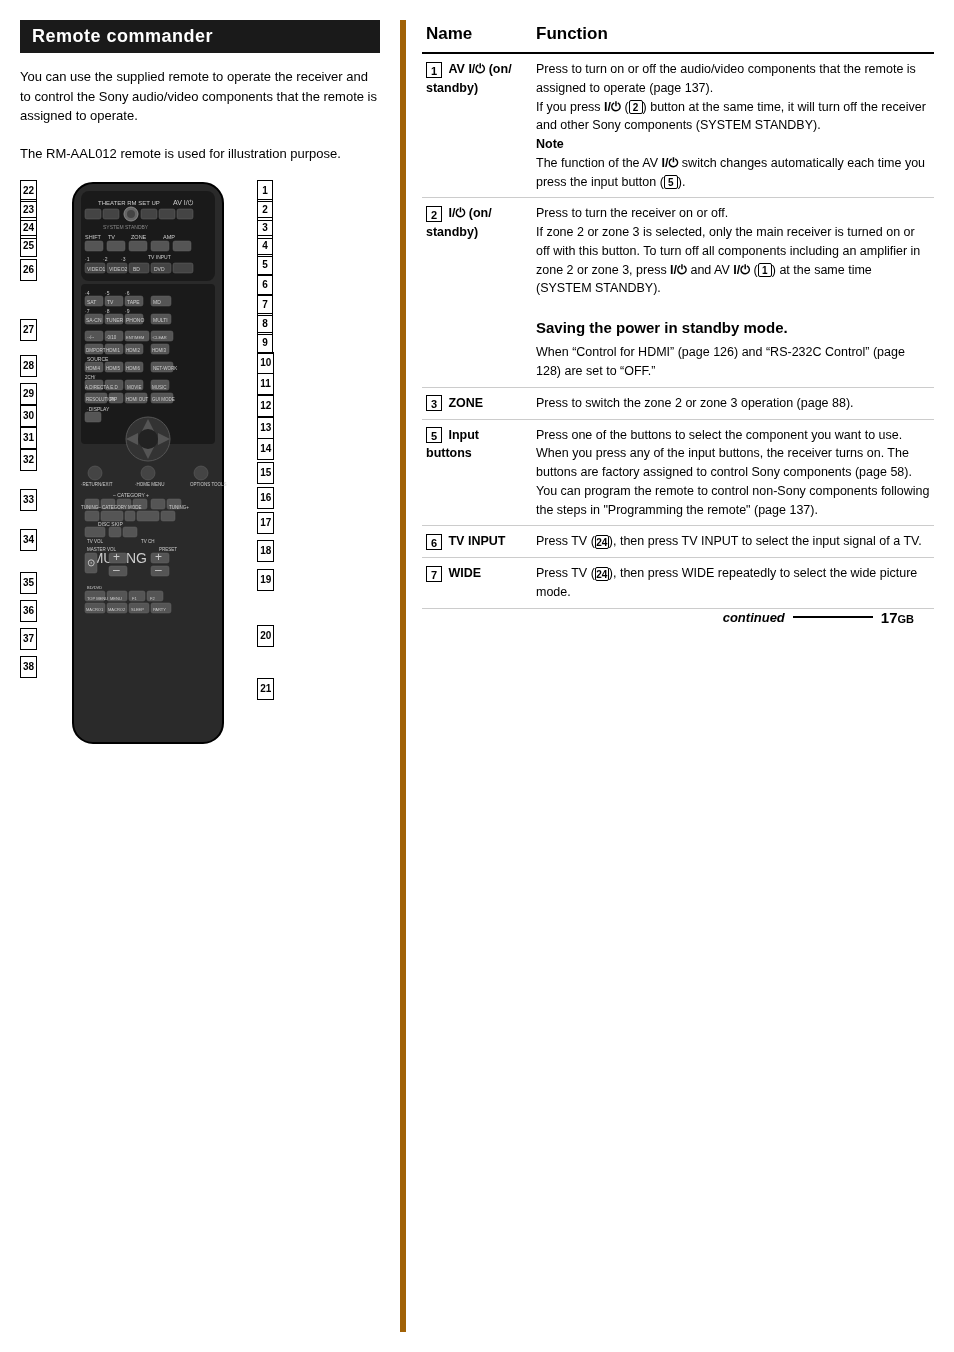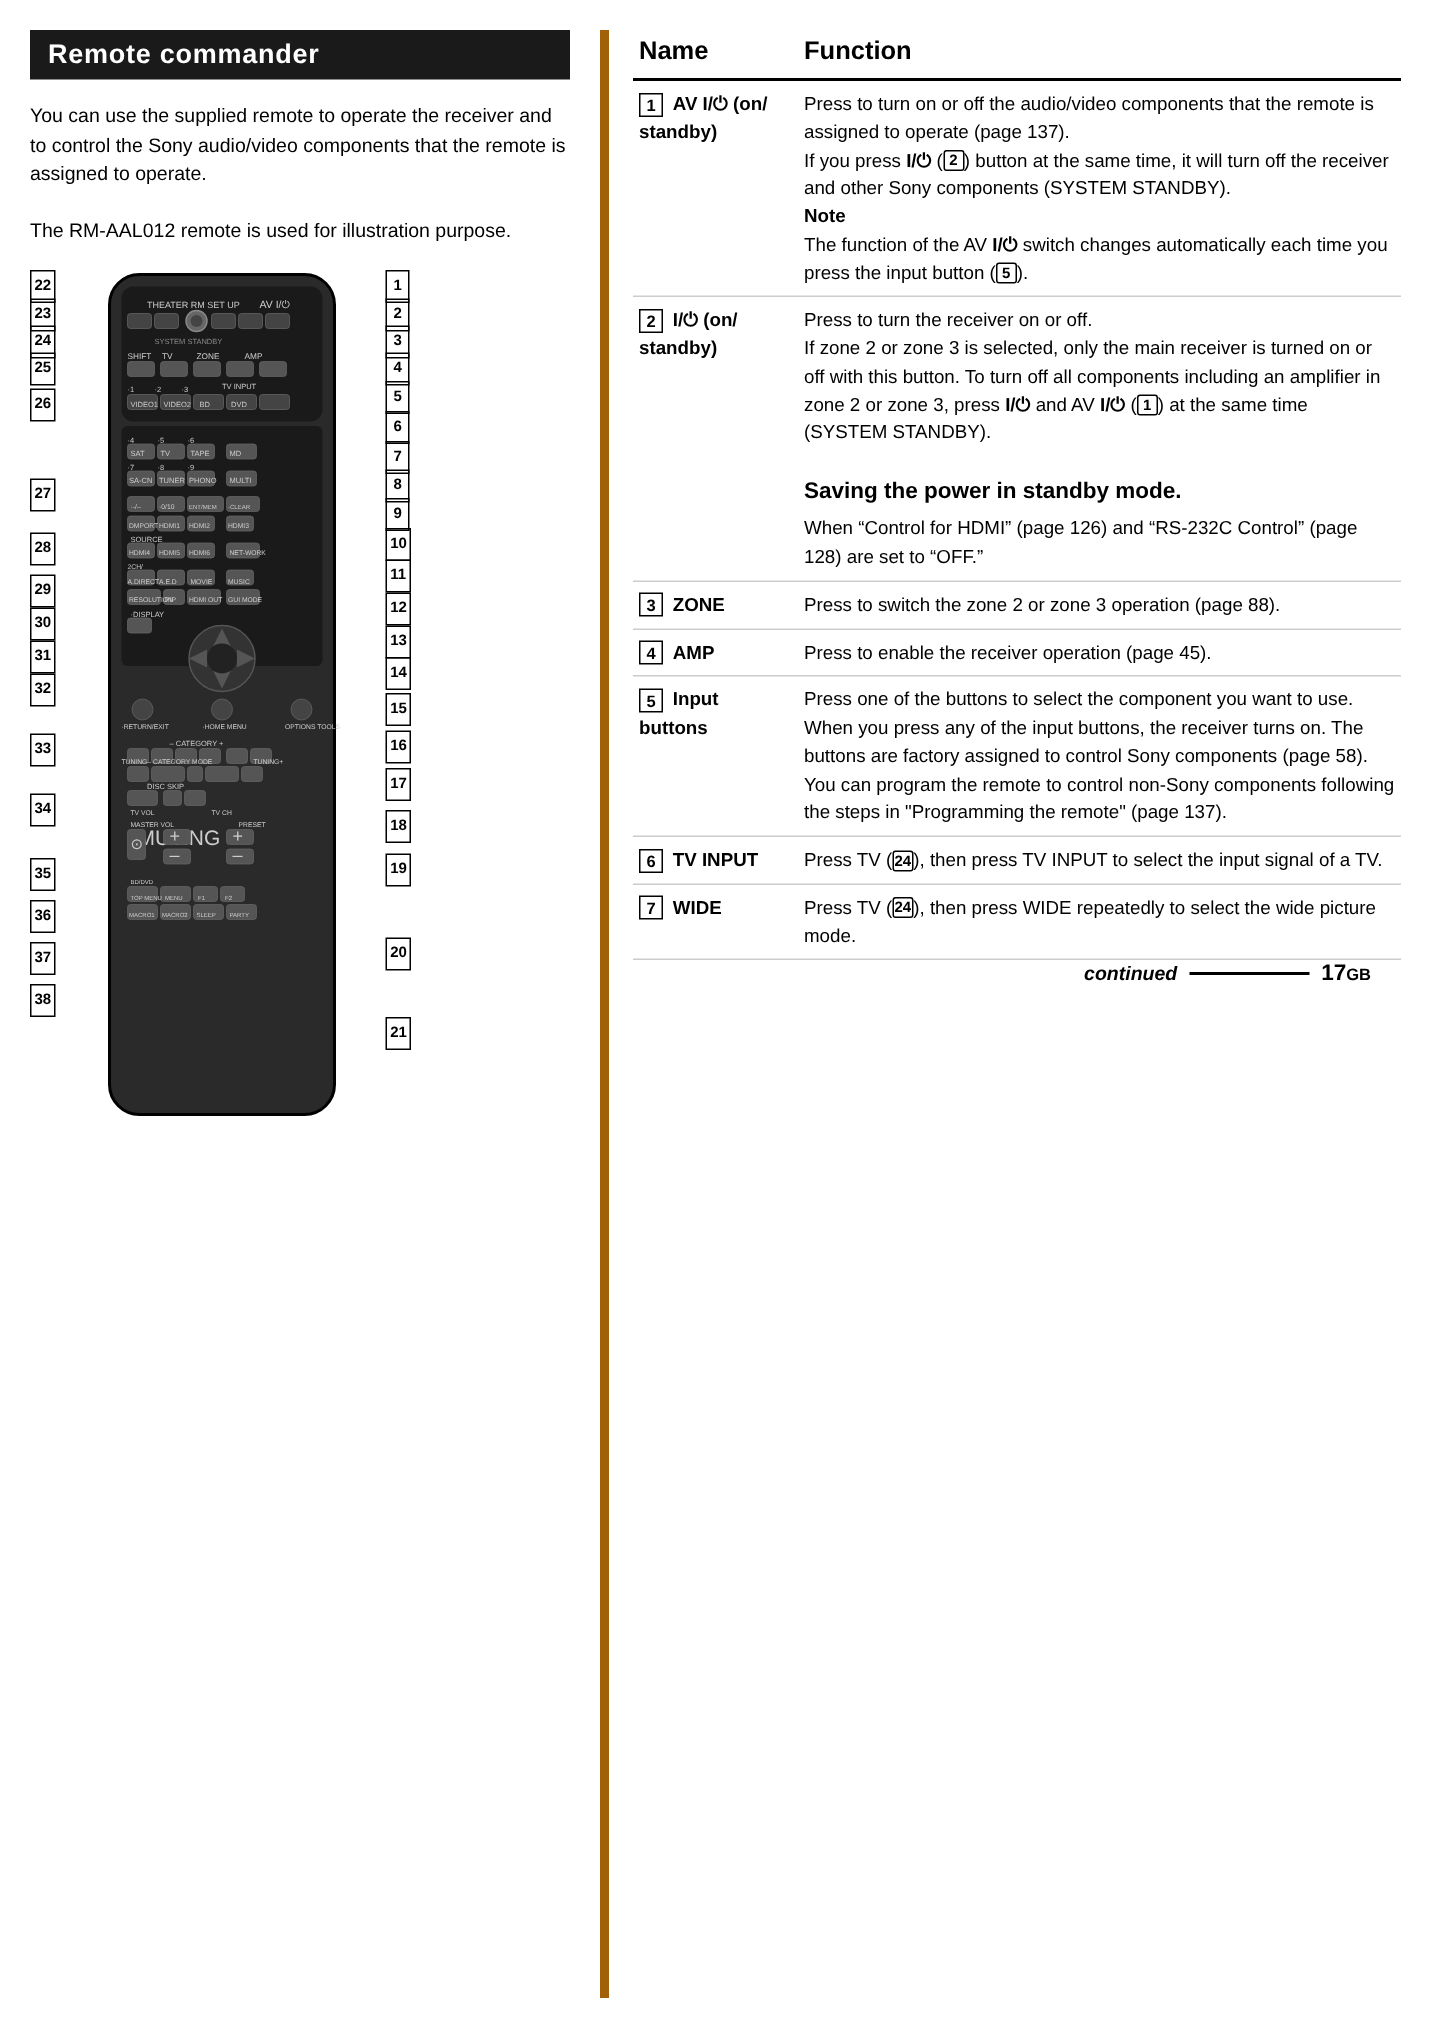--- a/index.html
+++ b/index.html
@@ -546,27 +546,20 @@
         </tr>
 
         <tr>
           <td class="name-col">
             <span class="row-num">3</span>
             <strong>ZONE</strong>
           </td>
           <td>Press to switch the zone 2 or zone 3 operation (page 88).</td>
         </tr>
 
-        <tr>
-          <td class="name-col">
-            <span class="row-num">4</span>
-            <strong>AMP</strong>
-          </td>
-          <td>Press to enable the receiver operation (page 45).</td>
-        </tr>
 
         <tr>
           <td class="name-col">
             <span class="row-num">5</span>
             <strong>Input<br>buttons</strong>
           </td>
           <td>Press one of the buttons to select the component you want to use. When you press any of the input buttons, the receiver turns on. The buttons are factory assigned to control Sony components (page 58). You can program the remote to control non-Sony components following the steps in "Programming the remote" (page 137).</td>
         </tr>
 
         <tr>

